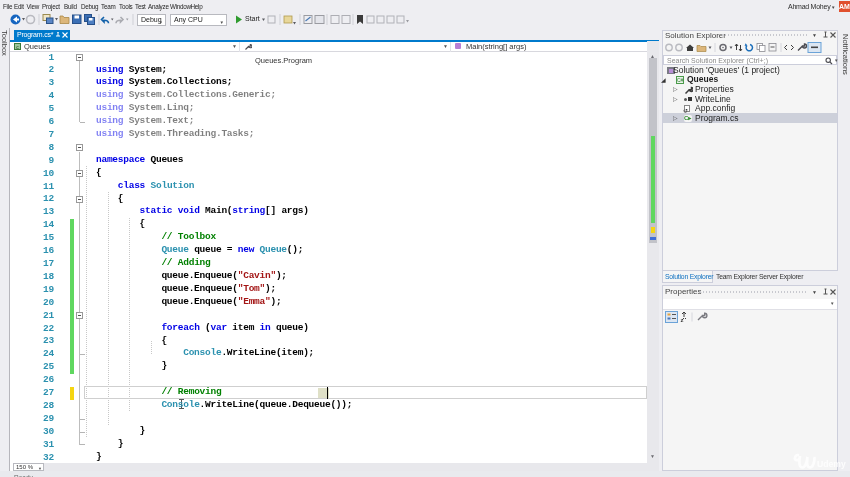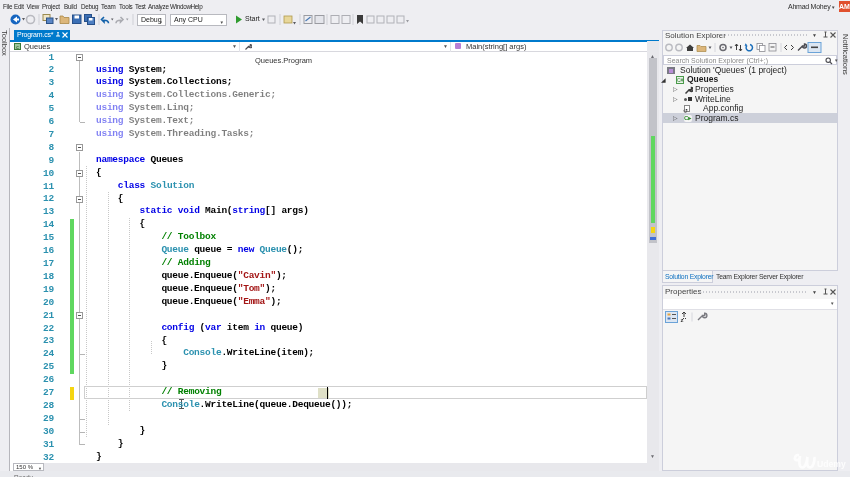--- a/index.html
+++ b/index.html
@@ -226,21 +226,21 @@
     {
         <span class="k">static</span> <span class="k">void</span> Main(<span class="k">string</span>[] args)
         {
             <span class="c">// Toolbox</span>
             <span class="t">Queue</span> queue = <span class="k">new</span> <span class="t">Queue</span>();
             <span class="c">// Adding</span>
             queue.Enqueue(<span class="s">"Cavin"</span>);
             queue.Enqueue(<span class="s">"Tom"</span>);
             queue.Enqueue(<span class="s">"Emma"</span>);
 
-            <span class="k">config</span> (<span class="k">var</span> item <span class="k">in</span> queue)
+            <span class="k">foreach</span> (<span class="k">var</span> item <span class="k">in</span> queue)
             {
                 <span class="t">Console</span>.WriteLine(item);
             }
 
             <span class="c">// Removing</span>
             <span class="t">Console</span>.WriteLine(queue.Dequeue());
 
         }
     }
 }
@@ -300,21 +300,21 @@
         <circle cx="3.2" cy="3.2" r="2.2" fill="none" stroke="#4a4a50" stroke-width="1.1"></circle>
         <line x1="4.8" y1="4.8" x2="7" y2="7" stroke="#4a4a50" stroke-width="1.2"></line>
       </svg>
   <span class="abs" style="left:170px;top:2px;font-size:4.5px;color:#555;">▼</span>
 </div>
 
 <div class="abs" style="left:663px;top:113.2px;width:174px;height:9.6px;background:#cdd0da;"></div>
 <div class="treerow" style="top:65.8px;">
   <span class="abs" style="left:4px;top:1px;width:8px;height:7px;background:#7a7a85;"></span>
   <span class="abs" style="left:6px;top:3px;width:4px;height:4px;background:#b78fd6;"></span>
-  <span class="abs" style="left:17px;">Solution 'Queues' (1 project)</span>
+  <span class="abs" style="left:10px;">Solution 'Queues' (1 project)</span>
 </div>
 <div class="treerow" style="top:75.4px;">
   <span class="exp" style="left:-2px;top:1px;color:#333;">◢</span>
   <span class="abs" style="left:13px;top:0.5px;width:8px;height:8px;background:#eaf3ea;border:1px solid #4a9b4a;box-sizing:border-box;color:#2f7a2f;font-size:5px;line-height:7px;text-align:center;">C#</span>
   <span class="abs" style="left:24px;font-weight:bold;">Queues</span>
 </div>
 <div class="treerow" style="top:85px;">
   <span class="exp" style="left:10px;">▷</span>
   <svg class="abs" style="left:21px;top:0.5px;" width="9" height="9" viewBox="0 0 9 9">
         <path d="M1.5 7.5 l3.5 -3.5 M5.3 3.7 a2 2 0 1 0 2.2 -2.2 l0 2.2 Z" stroke="#3c3c3c" stroke-width="1.5" fill="none"></path>
@@ -323,21 +323,21 @@
 </div>
 <div class="treerow" style="top:94.6px;">
   <span class="exp" style="left:10px;">▷</span>
   <span class="abs" style="left:21px;top:3px;width:3px;height:3px;background:#555;border-radius:50%;"></span>
   <span class="abs" style="left:25px;top:2px;width:4px;height:4px;background:#333;"></span>
   <span class="abs" style="left:32px;">WriteLine</span>
 </div>
 <div class="treerow" style="top:104.2px;">
   <span class="abs" style="left:21px;top:1px;width:6px;height:7px;background:#fff;border:1px solid #888;box-sizing:border-box;"></span>
   <span class="abs" style="left:20px;top:3px;font-size:6px;color:#333;">↺</span>
-  <span class="abs" style="left:40px;">App.config</span>
+  <span class="abs" style="left:32px;">App.config</span>
 </div>
 <div class="treerow" style="top:113.8px;">
   <span class="exp" style="left:10px;">▷</span>
   <span class="abs" style="left:21px;top:1px;width:8px;height:7px;background:#f5f5f5;border-radius:2px;color:#2f8a2f;font-size:6px;line-height:7px;font-weight:bold;">C▸</span>
   <span class="abs" style="left:32px;">Program.cs</span>
 </div>
 
 <div class="abs" style="left:662px;top:271px;width:176px;height:12px;background:#eeeef2;font-size:6.8px;letter-spacing:-0.2px;line-height:12px;color:#333;white-space:nowrap;">
   <span class="abs" style="left:0px;top:0;width:51px;height:12px;background:#f5f5f5;border:1px solid #cccedb;border-top:0;box-sizing:border-box;color:#0e70c0;"><span style="margin-left:2px;">Solution Explorer</span></span>
   <span class="abs" style="left:54px;">Team Explorer</span>

